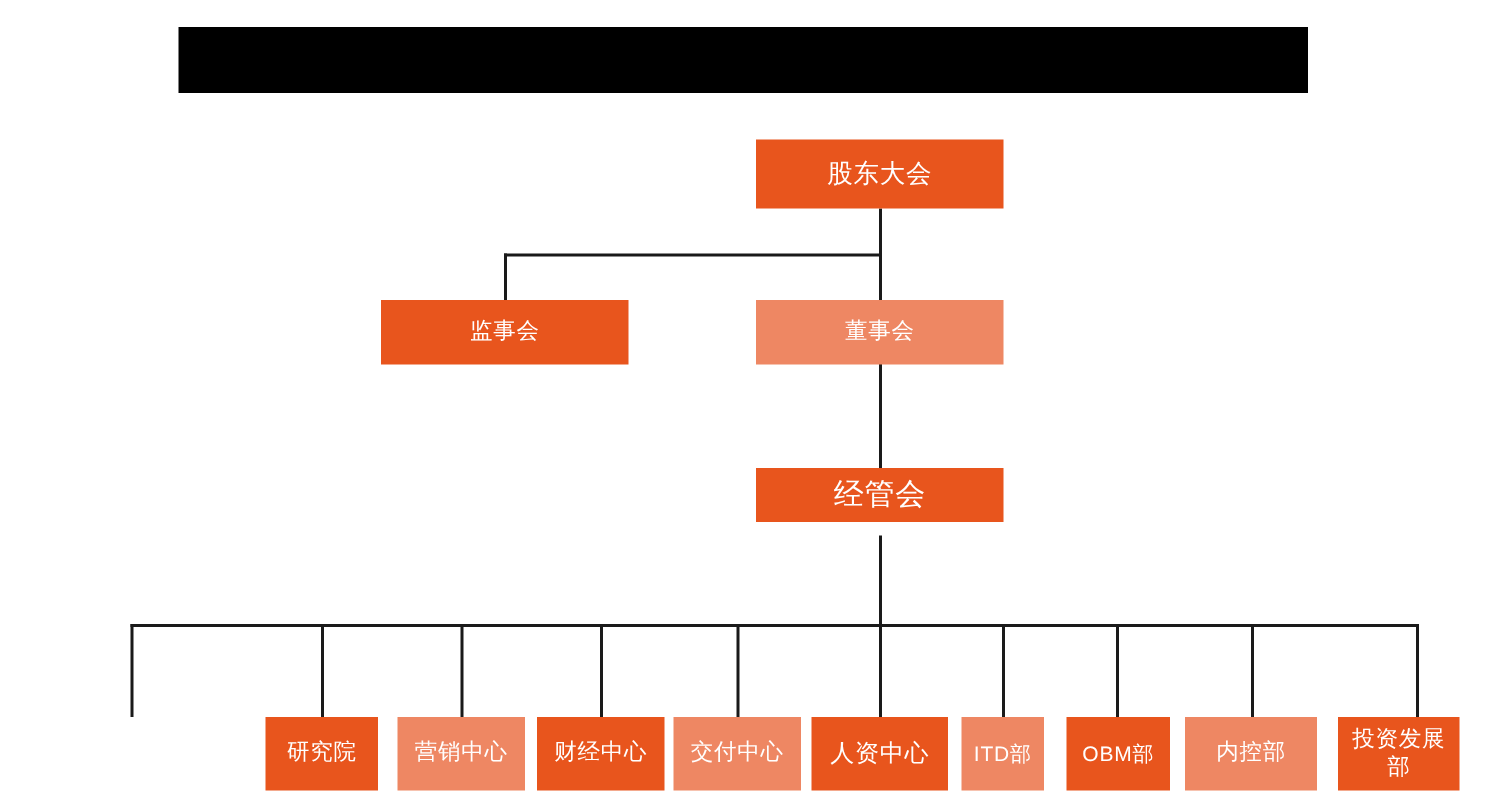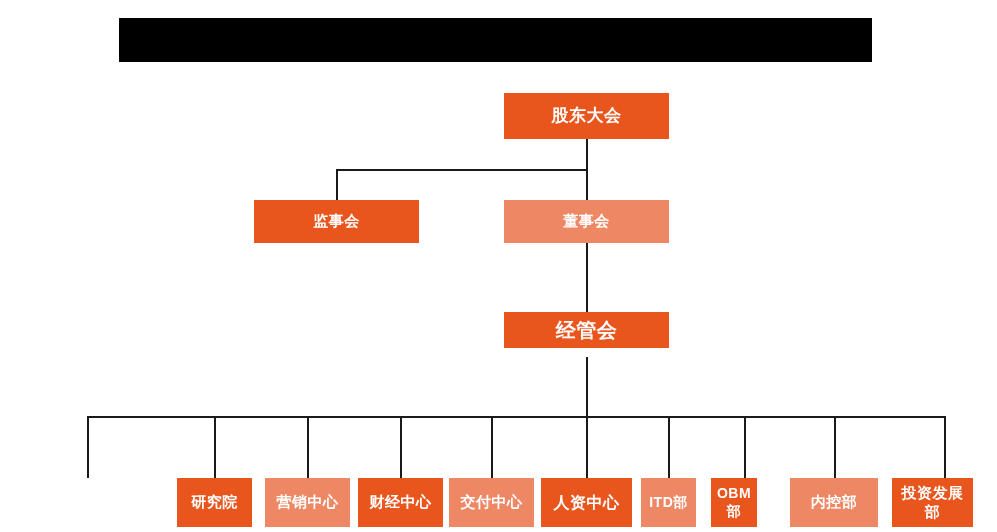--- a/index.html
+++ b/index.html
@@ -33,21 +33,21 @@
 
   
   .node {
     position: absolute;
     box-sizing: border-box;
     display: flex;
     align-items: center;
     justify-content: center;
     text-align: center;
     color: #ffffff;
-    font-weight: bold;
+    font-weight: normal;
     line-height: 1.25;
     letter-spacing: 0.5px;
     user-select: none;
   }
   .node.dark  { background: #E8551D; }
   .node.light { background: #EE8763; }
 
   .node .label {
     display: block;
     width: 100%;
@@ -128,21 +128,21 @@
   </div>
 
   <div class="node dark" style="left:541px; top:478px; width:91px; height:49px; font-size:16px;">
     <span class="label">人资中心</span>
   </div>
 
   <div class="node light" style="left:641px; top:478px; width:55px; height:49px; font-size:14px;">
     <span class="label">ITD部</span>
   </div>
 
-  <div class="node dark" style="left:711px; top:478px; width:46px; height:49px; font-size:14px;">
+  <div class="node dark" style="left:711px; top:478px; width:69px; height:49px; font-size:14px;">
     <span class="label">OBM部</span>
   </div>
 
   <div class="node light" style="left:790px; top:478px; width:88px; height:49px; font-size:15px;">
     <span class="label">内控部</span>
   </div>
 
   <div class="node dark" style="left:892px; top:478px; width:81px; height:49px; font-size:15px;">
     <span class="label">投资发展部</span>
   </div>

